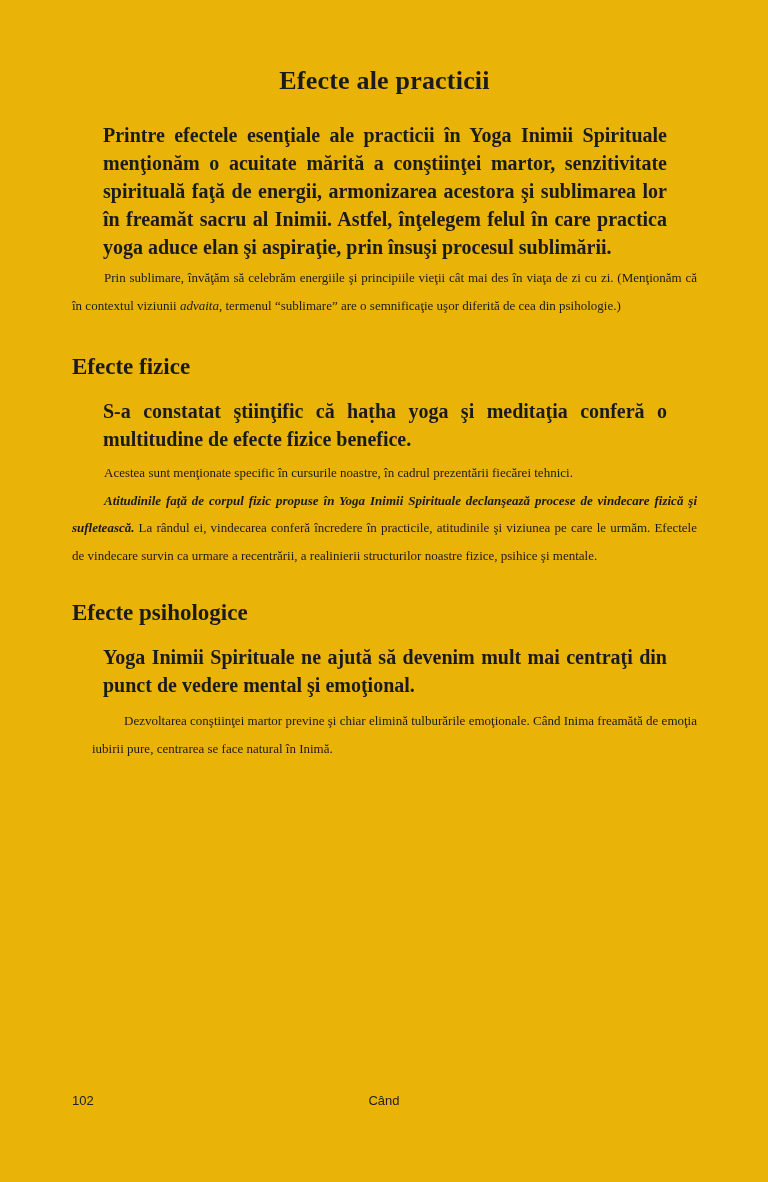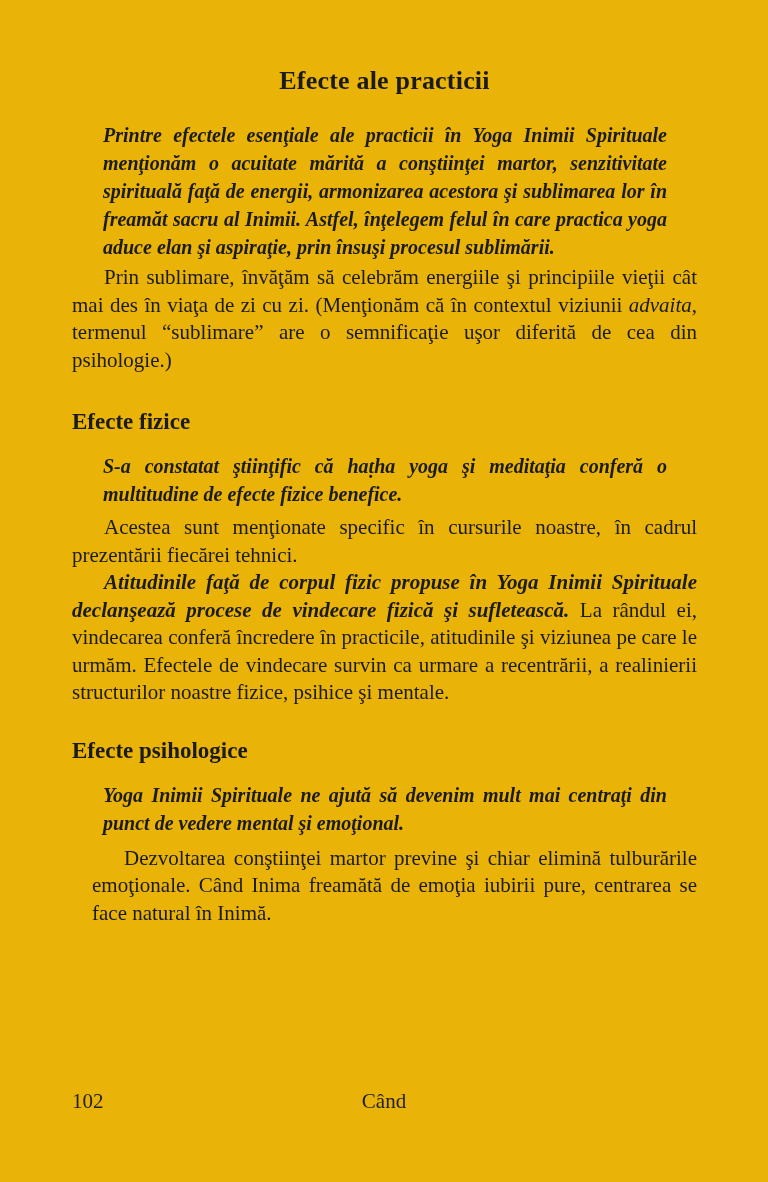--- a/index.html
+++ b/index.html
@@ -22,28 +22,27 @@
     padding-top: 64px;
     text-align: center;
     font-size: 26px;
     line-height: 34px;
     font-weight: bold;
     letter-spacing: 0.2px;
   }
   .quote {
     margin: 23px 30px 0 31px;
     font-weight: bold;
-    font-style: italic;
     font-size: 20px;
     line-height: 28px;
     text-align: justify;
   }
   .para {
     margin: 0;
-    font-size: 21px;
+    font-size: 13px;
     line-height: 27.5px;
     text-align: justify;
     text-indent: 32px;
   }
   .para.after-quote { margin-top: 3px; }
   .section-heading {
     margin: 33px 0 0 0;
     font-size: 23px;
     line-height: 30px;
     font-weight: bold;
@@ -51,22 +50,22 @@
   }
   .quote.mt-small { margin-top: 15px; }
   .para.mt-6 { margin-top: 6px; }
   .para.mt-8 { margin-top: 8px; margin-left: 20px; }
   .heading-2 { margin-top: 29px; }
   .footer {
     position: absolute;
     left: 0; right: 0;
     top: 1089px;
     padding: 0 98px 0 72px;
-    font-family: Liberation Serif, serif;
-    font-size: 21px;
+    font-family: Liberation Sans, sans-serif;
+    font-size: 13px;
     line-height: 24px;
     color: #222222;
   }
   .footer .page-number { float: left; }
   .footer .running-title {
     position: absolute;
     left: 50%;
     transform: translateX(-50%);
   }
   i { font-style: italic; }

